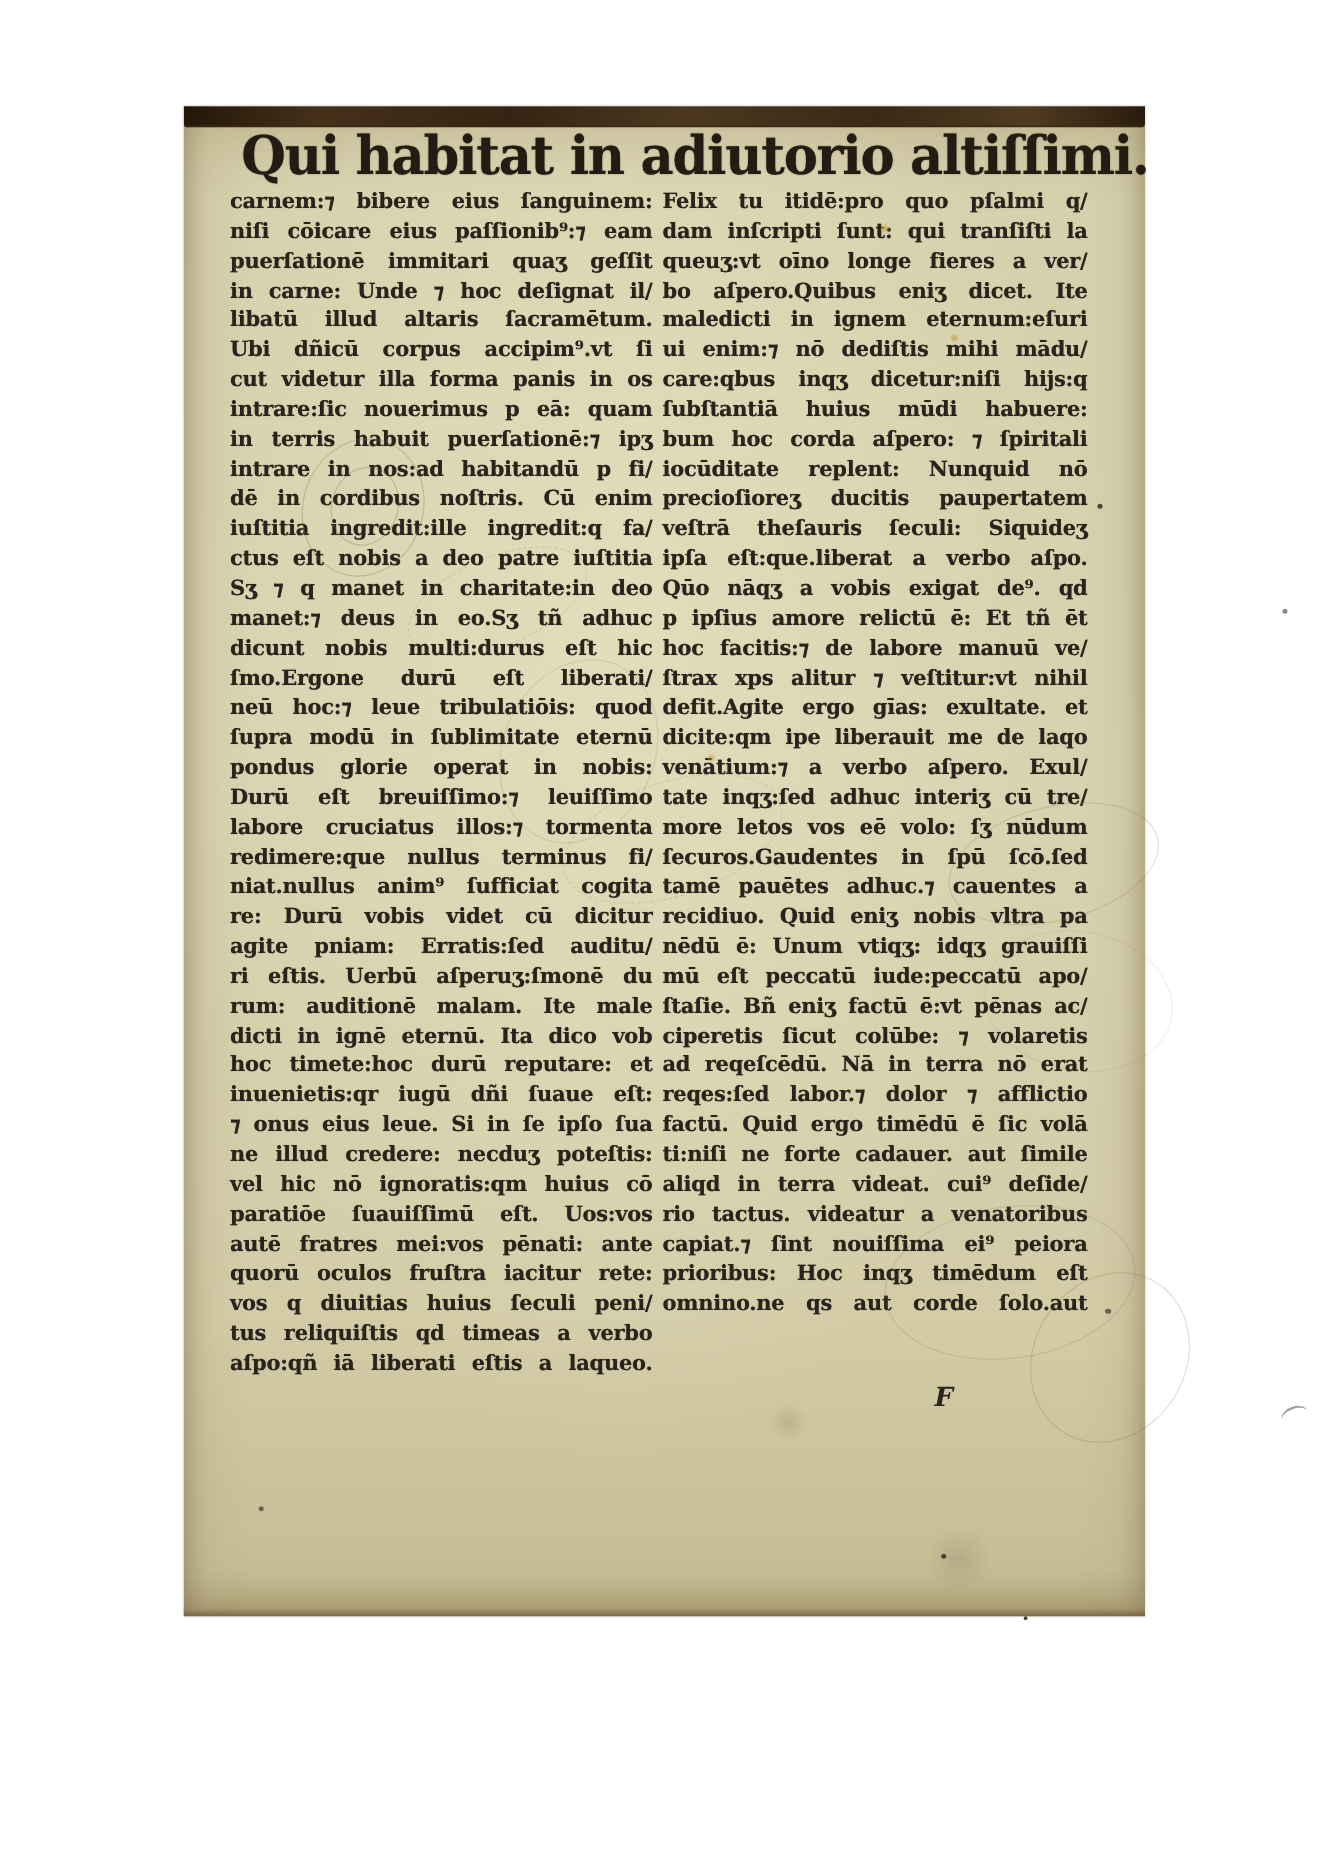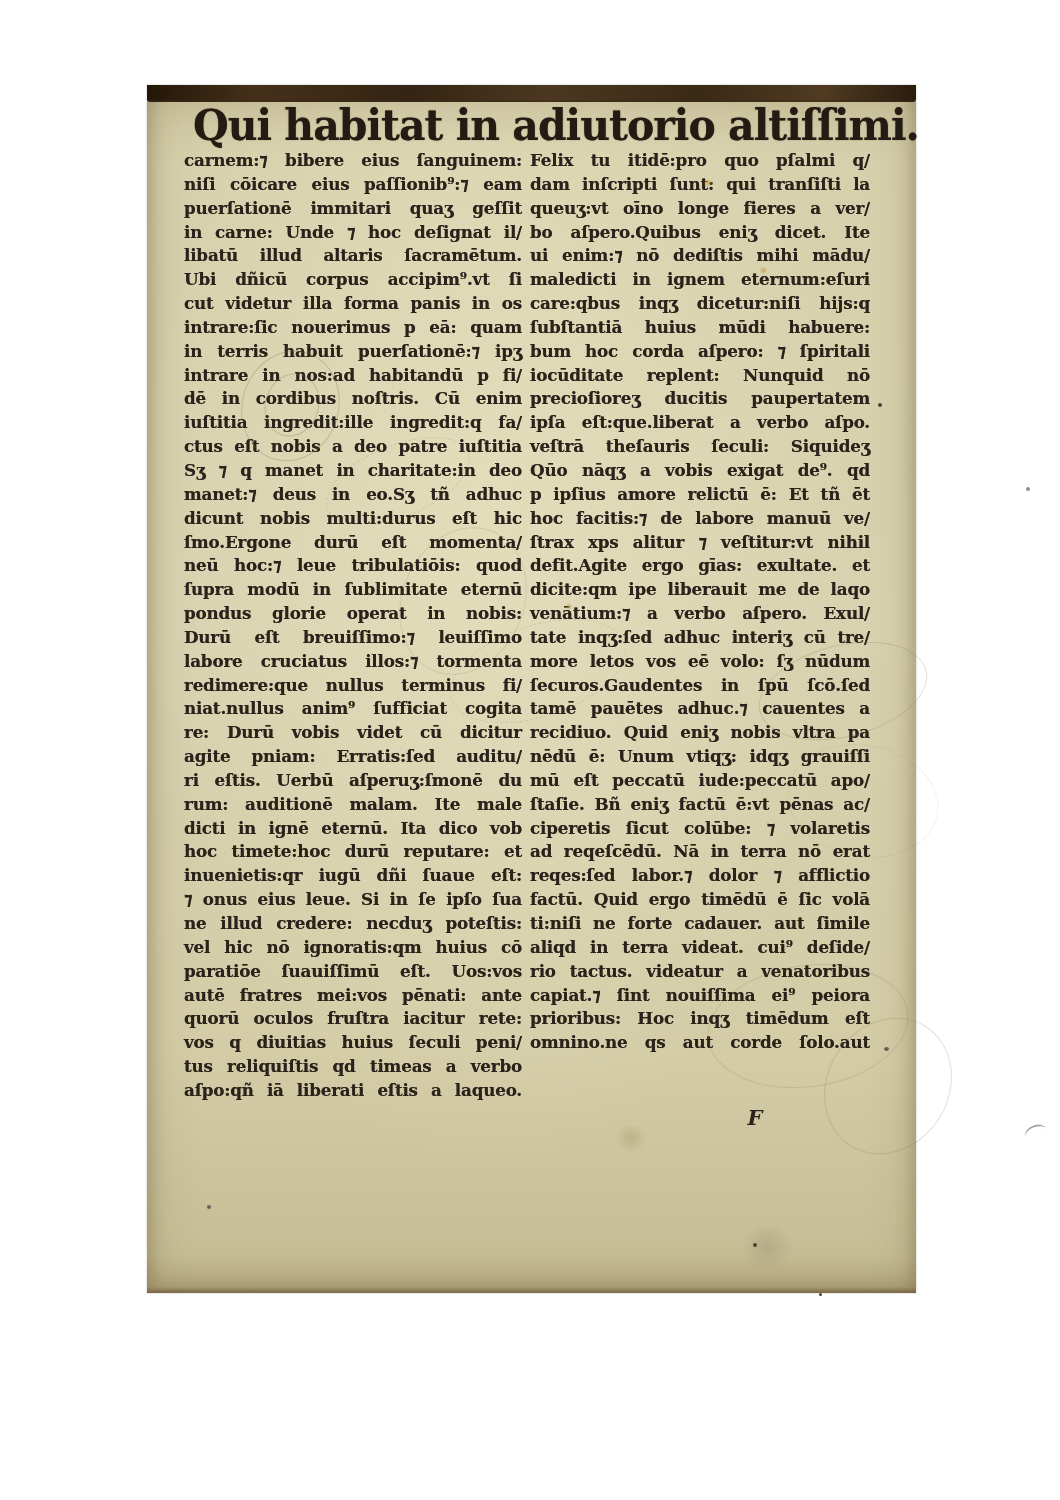--- a/index.html
+++ b/index.html
@@ -101,21 +101,21 @@
         <div class="line">cut videtur illa forma panis in os</div>
         <div class="line">intrare:ſic nouerimus p eā: quam</div>
         <div class="line">in terris habuit puerſationē:⁊ ipʒ</div>
         <div class="line">intrare in nos:ad habitandū p fi/</div>
         <div class="line">dē in cordibus noſtris. Cū enim</div>
         <div class="line">iuſtitia ingredit:ille ingredit:q fa/</div>
         <div class="line">ctus eſt nobis a deo patre iuſtitia</div>
         <div class="line">Sʒ ⁊ q manet in charitate:in deo</div>
         <div class="line">manet:⁊ deus in eo.Sʒ tñ adhuc</div>
         <div class="line">dicunt nobis multi:durus eſt hic</div>
-        <div class="line">ſmo.Ergone durū eſt momenta/</div>
+        <div class="line">ſmo.Ergone durū eſt liberati/</div>
         <div class="line">neū hoc:⁊ leue tribulatiōis: quod</div>
         <div class="line">ſupra modū in ſublimitate eternū</div>
         <div class="line">pondus glorie operat in nobis:</div>
         <div class="line">Durū eſt breuiſſimo:⁊ leuiſſimo</div>
         <div class="line">labore cruciatus illos:⁊ tormenta</div>
         <div class="line">redimere:que nullus terminus fi/</div>
         <div class="line">niat.nullus anim⁹ ſufficiat cogita</div>
         <div class="line">re: Durū vobis videt cū dicitur</div>
         <div class="line">agite pniam: Erratis:ſed auditu/</div>
         <div class="line">ri eſtis. Uerbū aſperuʒ:ſmonē du</div>
@@ -131,29 +131,29 @@
         <div class="line">quorū oculos fruſtra iacitur rete:</div>
         <div class="line">vos q diuitias huius ſeculi peni/</div>
         <div class="line">tus reliquiſtis qd timeas a verbo</div>
         <div class="line">aſpo:qñ iā liberati eſtis a laqueo.</div>
       </div>
     <div class="text-column" id="right-col">
         <div class="line">Felix tu itidē:pro quo pſalmi q/</div>
         <div class="line">dam inſcripti ſunt: qui tranſiſti la</div>
         <div class="line">queuʒ:vt oīno longe fieres a ver/</div>
         <div class="line">bo aſpero.Quibus eniʒ dicet. Ite</div>
+        <div class="line">maledicti in ignem eternum:eſuri</div>
         <div class="line">ui enim:⁊ nō dediſtis mihi mādu/</div>
-        <div class="line">maledicti in ignem eternum:eſuri</div>
         <div class="line">care:qbus inqʒ dicetur:niſi hijs:q</div>
         <div class="line">ſubſtantiā huius mūdi habuere:</div>
         <div class="line">bum hoc corda aſpero: ⁊ ſpiritali</div>
         <div class="line">iocūditate replent: Nunquid nō</div>
         <div class="line">precioſioreʒ ducitis paupertatem</div>
+        <div class="line">veſtrā theſauris ſeculi: Siquideʒ</div>
         <div class="line">ipſa eſt:que.liberat a verbo aſpo.</div>
-        <div class="line">veſtrā theſauris ſeculi: Siquideʒ</div>
         <div class="line">Qūo nāqʒ a vobis exigat de⁹. qd</div>
         <div class="line">p ipſius amore relictū ē: Et tñ ēt</div>
         <div class="line">hoc facitis:⁊ de labore manuū ve/</div>
         <div class="line">ſtrax xps alitur ⁊ veſtitur:vt nihil</div>
         <div class="line">defit.Agite ergo gīas: exultate. et</div>
         <div class="line">dicite:qm ipe liberauit me de laqo</div>
         <div class="line">venātium:⁊ a verbo aſpero. Exul/</div>
         <div class="line">tate inqʒ:ſed adhuc interiʒ cū tre/</div>
         <div class="line">more letos vos eē volo: ſʒ nūdum</div>
         <div class="line">ſecuros.Gaudentes in ſpū ſcō.ſed</div>

